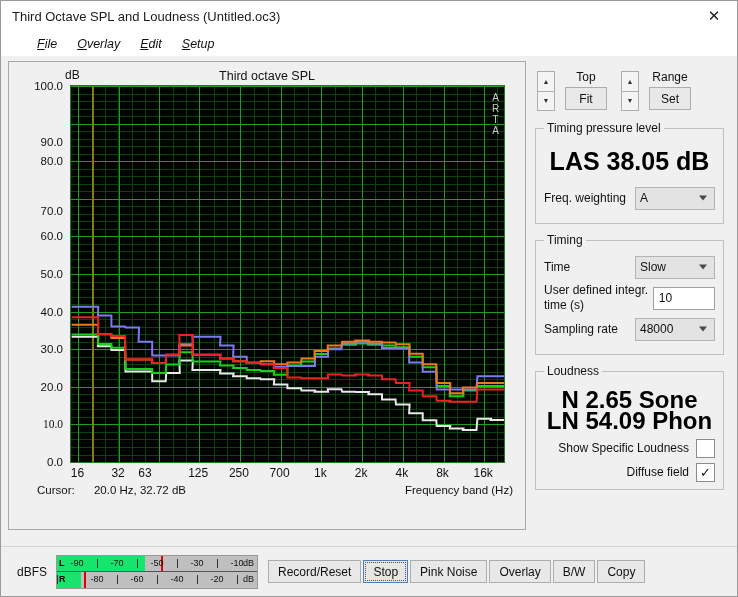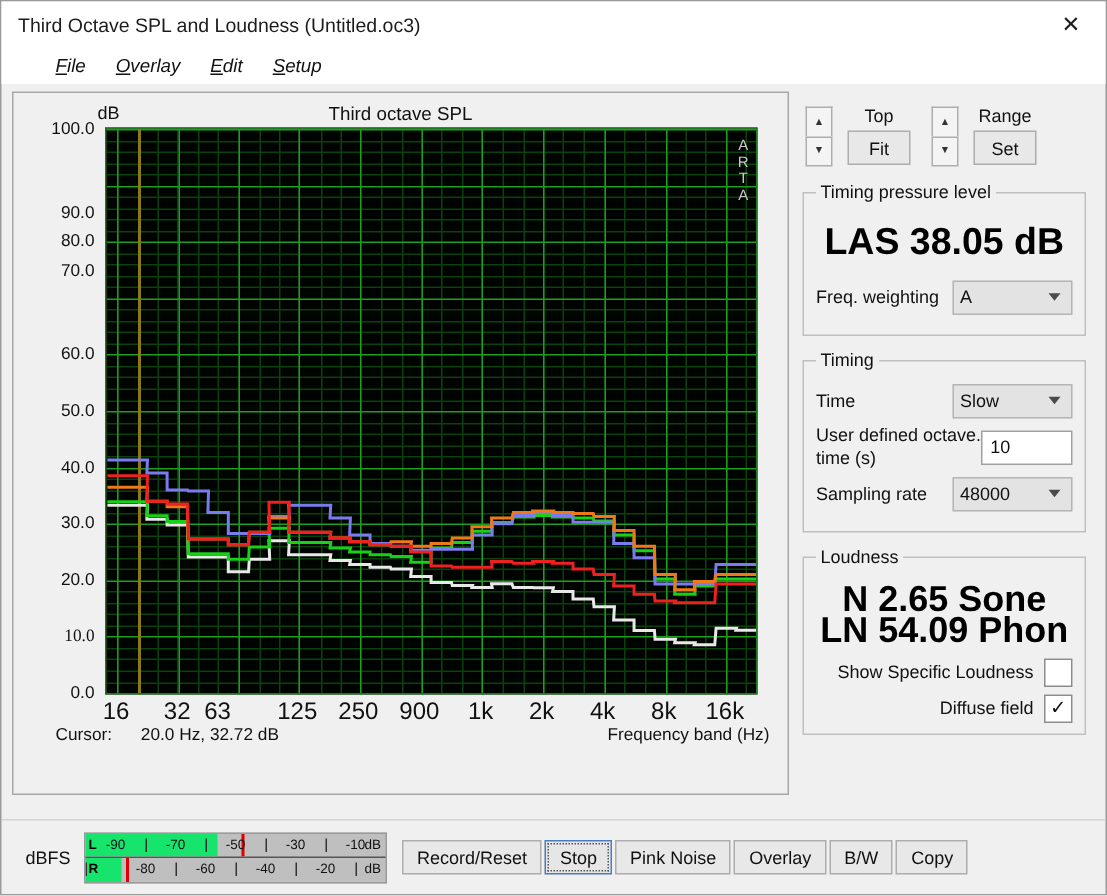--- a/index.html
+++ b/index.html
@@ -89,21 +89,21 @@
     position:absolute;left:0;top:23px;width:58px;height:378px;
   }
   .ylabels span{
     position:absolute;right:4px;font-size:11.5px;color:#111;
     transform:translateY(-50%);white-space:nowrap;
   }
   .xlabels{
     position:absolute;left:61px;top:404px;width:435px;height:16px;
   }
   .xlabels span{
-    position:absolute;font-size:16px;color:#111;
+    position:absolute;font-size:12px;color:#111;
     transform:translateX(-50%);white-space:nowrap;
   }
   .cursor-txt{
     position:absolute;left:28px;top:422px;font-size:11.5px;color:#111;
   }
   .cursor-txt b{font-weight:normal;margin-left:16px;}
   .freq-txt{
     position:absolute;right:12px;top:422px;font-size:11.5px;color:#111;
   }
   
@@ -236,21 +236,21 @@
   <div class="content">
 
     <div class="graphpanel">
       <div class="chart-title">Third octave SPL</div>
       <div class="db-label">dB</div>
 
       <div class="ylabels">
           <span style="top: 1px;">100.0</span>
           <span style="top: 38.6px; margin-top: 18px;">90.0</span>
           <span style="top: 76.2px;">80.0</span>
-          <span style="top: 96px; text-align: right;">70.0</span>
+          <span style="top: 126px; text-align: right;">70.0</span>
           <span style="top: 151.4px; padding-left: 34px;">60.0</span>
           <span style="top: 189px;">50.0</span>
           <span style="top: 226.6px;">40.0</span>
           <span style="top: 264.2px;">30.0</span>
           <span style="top: 301.8px;">20.0</span>
           <span style="top: 339.4px; font-family: Liberation Serif, serif;">10.0</span>
           <span style="top: 377px; padding-left: 12px;">0.0</span>
         </div>
 
       <div class="plotbox">
@@ -367,21 +367,21 @@
             <div>A</div>
           </div>
       </div>
 
       <div class="xlabels">
           <span style="left: 7.4px;">16</span>
           <span style="left: 48.1px;">32</span>
           <span style="left: 75px;">63</span>
           <span style="left: 128.2px;">125</span>
           <span style="left: 168.9px;">250</span>
-          <span style="left: 209.6px;">900</span>
+          <span style="left: 209.6px;">700</span>
           <span style="left: 250.4px;">1k</span>
           <span style="left: 291.1px;">2k</span>
           <span style="left: 331.8px;">4k</span>
           <span style="left: 372.5px;">8k</span>
           <span style="left: 413.2px;">16k</span>
         </div>
 
       <div class="cursor-txt">
         <span>Cursor:</span>
         <b>20.0 Hz, 32.72 dB</b>
@@ -429,21 +429,21 @@
       <fieldset class="grp">
         <legend>Timing</legend>
         <div class="row">
           <div class="lbl">Time</div>
           <div class="sel">
             <span>Slow</span>
             <span class="caret"></span>
           </div>
         </div>
         <div class="row">
-          <div class="lbl">User defined octave. time (s)</div>
+          <div class="lbl">User defined integr. time (s)</div>
           <div class="txtin">
             <span>10</span>
           </div>
         </div>
         <div class="row">
           <div class="lbl">Sampling rate</div>
           <div class="sel">
             <span>48000</span>
             <span class="caret"></span>
           </div>

